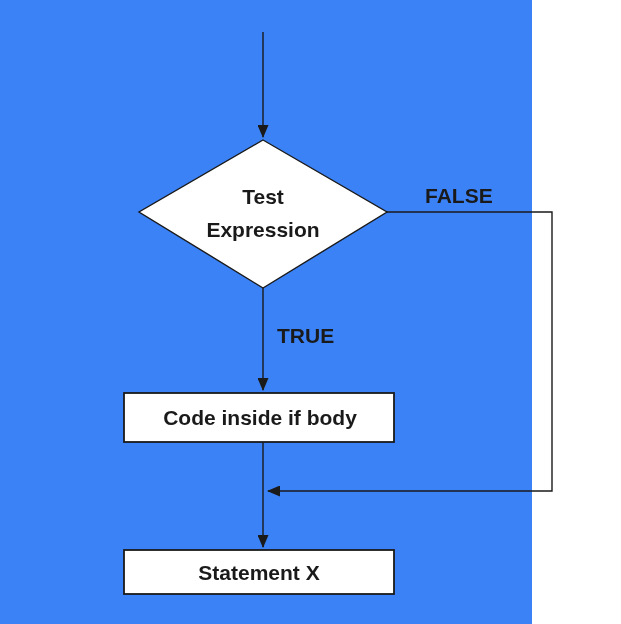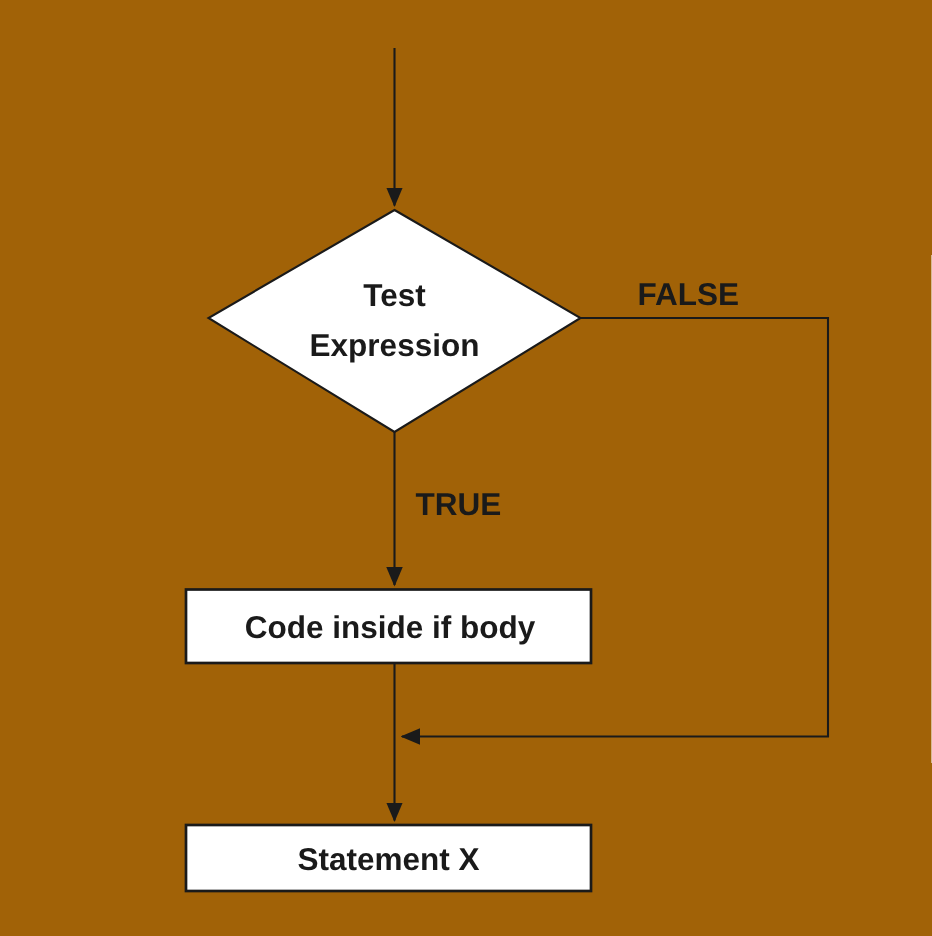--- a/index.html
+++ b/index.html
@@ -2,23 +2,23 @@
 <html><head>
 <meta charset="utf-8">
 <style>
   html, body {
     margin: 0;
     padding: 0;
     background: #ffffff;
   }
   .stage {
     position: relative;
-    width: 621px;
+    width: 532px;
     height: 624px;
-    background: #a16207;
+    background: #3b82f6;
     font-family: "Liberation Sans", sans-serif;
   }
   svg {
     display: block;
   }
   .edge {
     fill: none;
     stroke: #1a1a1a;
     stroke-width: 1.4;
   }

